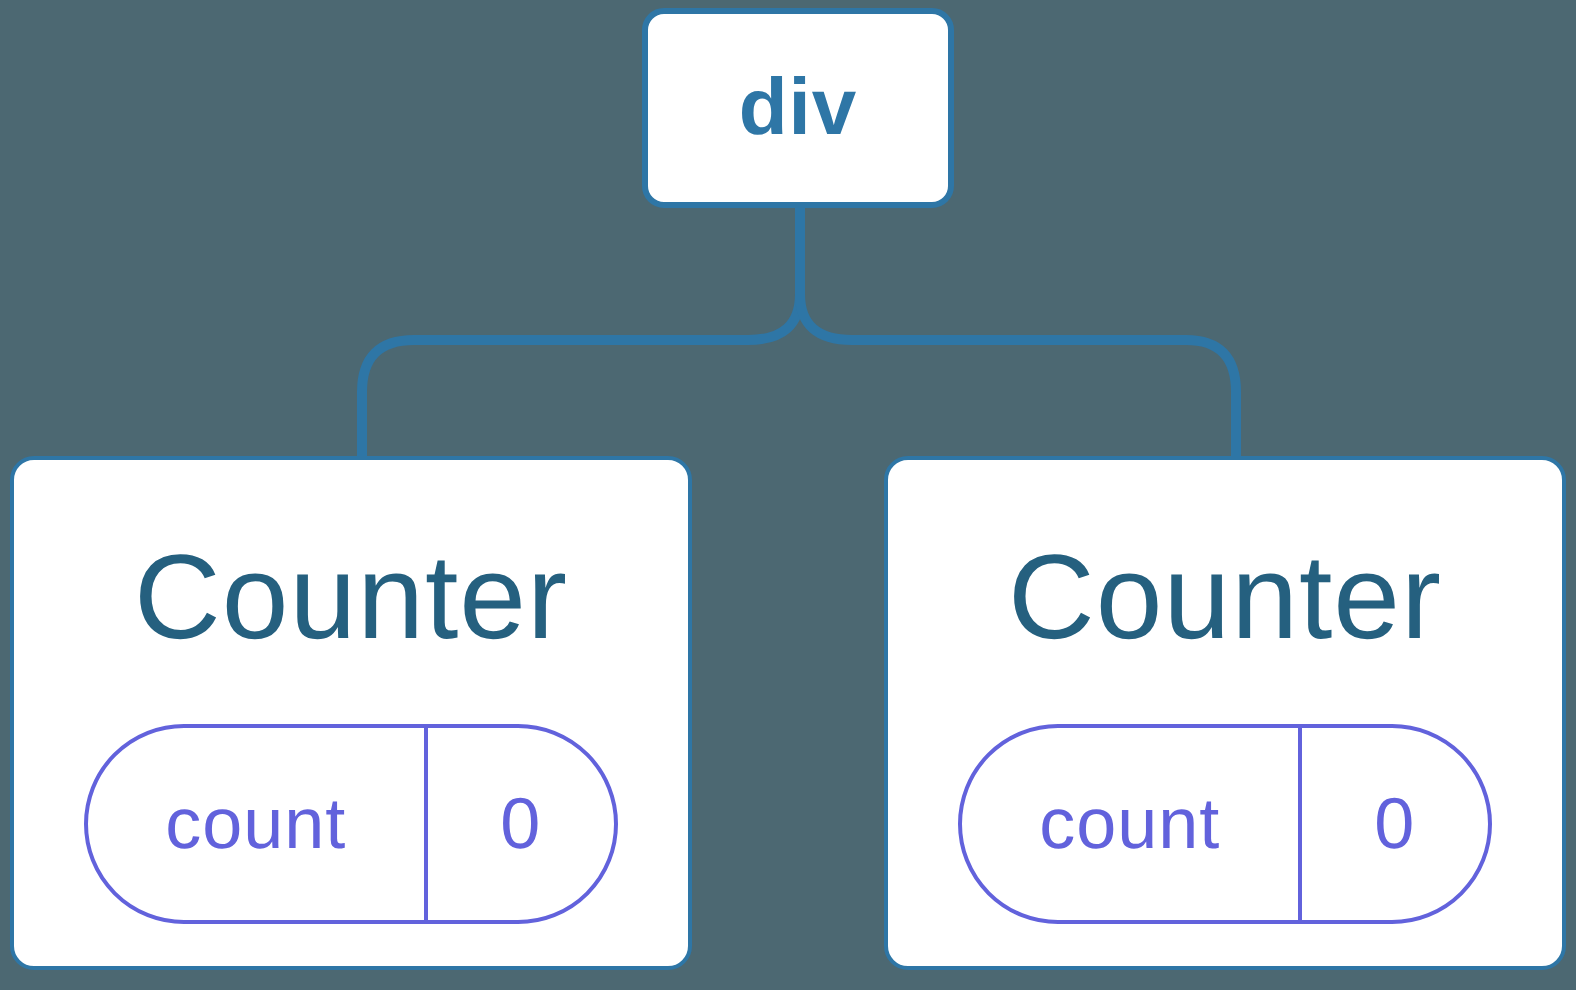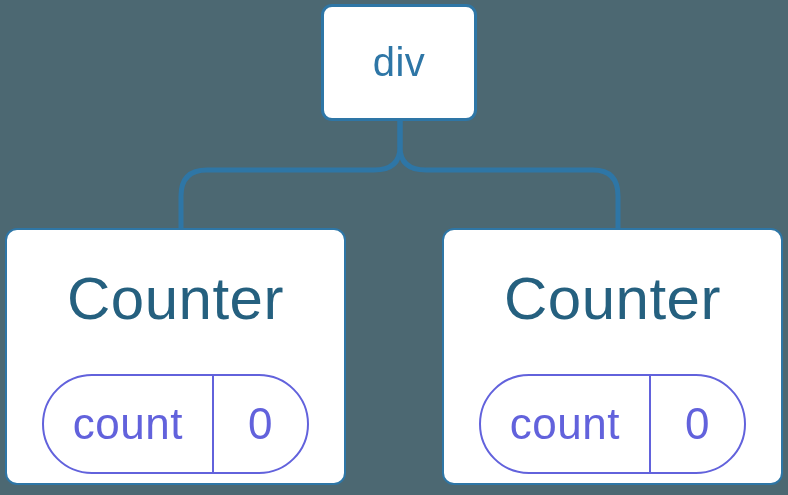--- a/index.html
+++ b/index.html
@@ -24,29 +24,29 @@
   }
   .connector-svg {
     position: absolute;
     left: 0; top: 0;
     width: 788px; height: 495px;
     display: block;
   }
   .root-node {
     position: absolute;
     left: 321px; top: 4px;
-    width: 156px; height: 117px;
+    width: 156px; height: 100px;
     background: var(--card_bg);
     border: 3px solid var(--line);
     border-radius: 11px;
     display: flex;
     align-items: center;
     justify-content: center;
     font-size: 40px;
-    font-weight: 400;
+    font-weight: 700;
     color: var(--line);
     letter-spacing: 0.5px;
   }
   .card {
     position: absolute;
     top: 228px;
     width: 341px; height: 257px;
     background: var(--card_bg);
     border: 2.5px solid var(--line);
     border-radius: 12px;
@@ -58,28 +58,28 @@
   .card.right { left: 442px; }
   .card-title {
     margin-top: 36px;
     font-size: 60px;
     line-height: 1.1;
     font-weight: 500;
     color: var(--title);
     letter-spacing: 0.5px;
   }
   .state-pill {
-    margin-top: 42px;
+    margin-top: 30px;
     width: 267px; height: 100px;
     border: 2.5px solid var(--purple);
     border-radius: 50px;
     display: flex;
     align-items: stretch;
     color: var(--purple);
-    font-size: 44px;
+    font-size: 36px;
     letter-spacing: 0.5px;
     background: var(--card_bg);
   }
   .state-key {
     flex: 1.8;
     display: flex;
     align-items: center;
     justify-content: center;
     border-right: 2.5px solid var(--purple);
   }

